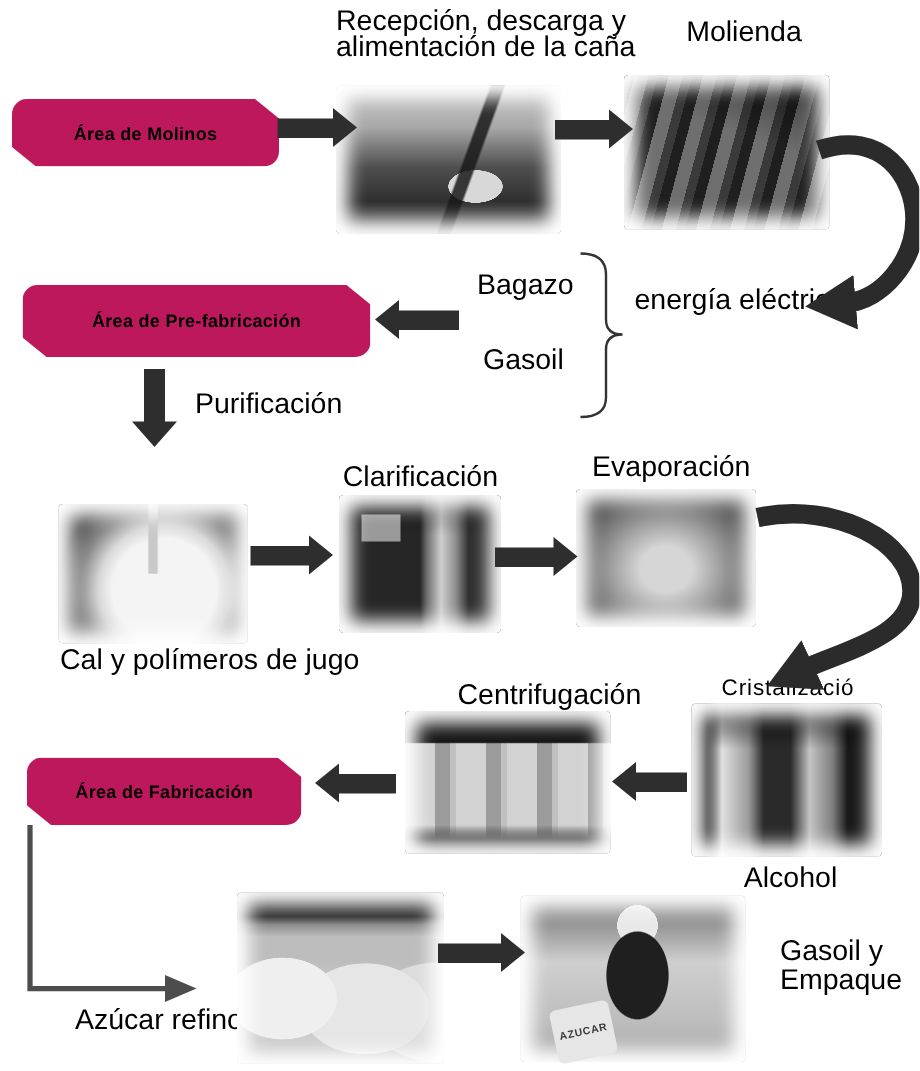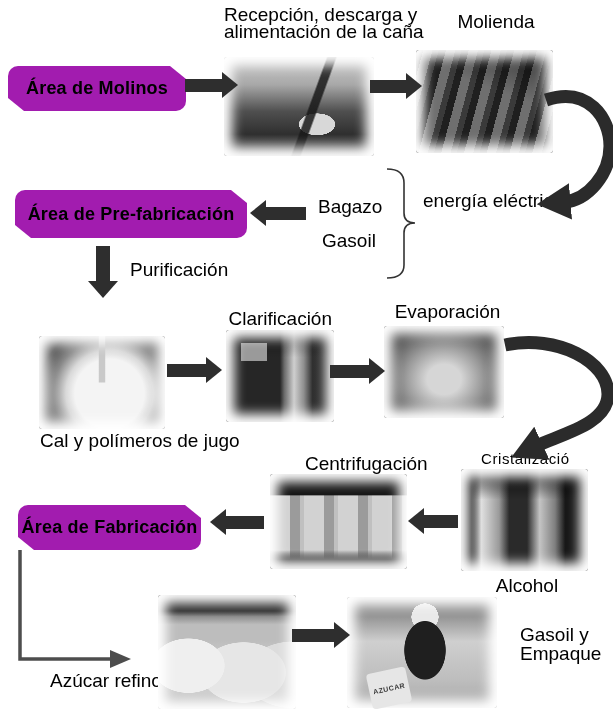--- a/index.html
+++ b/index.html
@@ -8,24 +8,24 @@
     font-family:"Liberation Sans", sans-serif;color:#000;overflow:hidden;
   }
   
   .lbl{position:absolute;font-size:19px;line-height:17px;white-space:nowrap;}
   .lbl span{display:block;}
   .ctr{text-align:center;}
   .bold{font-weight:normal;}
   .lh19{line-height:19px;}
   
   .banner{
-    position:absolute;background:#a21caf;border-radius:10px;
+    position:absolute;background:#be185d;border-radius:10px;
     clip-path:polygon(0 0,calc(100% - 16px) 0,100% 13px,100% 100%,16px 100%,0 calc(100% - 13px));
     display:flex;align-items:center;justify-content:center;
-    font-weight:bold;font-size:18px;letter-spacing:.2px;
+    font-weight:bold;font-size:12px;letter-spacing:.2px;
   }
   
   .arr{position:absolute;height:27px;}
   .arr i{display:block;}
   .arr .shaft{position:absolute;top:7px;height:13px;background:#2e2e2e;}
   .arr.r .shaft{left:0;right:15px;}
   .arr.r .head{position:absolute;right:0;top:0;width:0;height:0;
     border-top:13.5px solid transparent;border-bottom:13.5px solid transparent;border-left:16px solid #2e2e2e;}
   .arr.l .shaft{right:0;left:15px;}
   .arr.l .head{position:absolute;left:0;top:0;width:0;height:0;
@@ -81,21 +81,21 @@
 
   <div class="banner" style="left:8px;top:66px;width:178px;height:45px;">Área de Molinos</div>
   <div class="banner" style="left:15px;top:190px;width:232px;height:48px;">Área de Pre-fabricación</div>
   <div class="banner" style="left:18px;top:505px;width:183px;height:45px;">Área de Fabricación</div>
 
   <div class="lbl ctr" style="left:224px;top:6px;width:174px;">
     <span>Recepción, descarga y</span>
     <span>alimentación de la caña</span>
   </div>
   <div class="lbl ctr" style="left:436px;top:13px;width:120px;">Molienda</div>
-  <div class="lbl" style="left:318px;top:198px;">Bagazo</div>
+  <div class="lbl" style="left:318px;top:182px;">Bagazo</div>
   <div class="lbl" style="left:322px;top:232px;">Gasoil</div>
   <div class="lbl lh19" style="left:423px;top:191px;">
     <span>energía eléctrica</span>
   </div>
   <div class="lbl" style="left:130px;top:261px;">Purificación</div>
   <div class="lbl ctr" style="left:212px;top:310px;width:120px;text-align:right;">Clarificación</div>
   <div class="lbl ctr" style="left:390px;top:303px;width:115px;">Evaporación</div>
   <div class="lbl ctr bold" style="left:40px;top:432px;width:168px;">Cal y polímeros de jugo</div>
   <div class="lbl" style="left:481px;top:450px;font-size:15px;letter-spacing:.6px;">Cristalizació</div>
   <div class="lbl ctr" style="left:305px;top:455px;width:110px;">Centrifugación</div>

